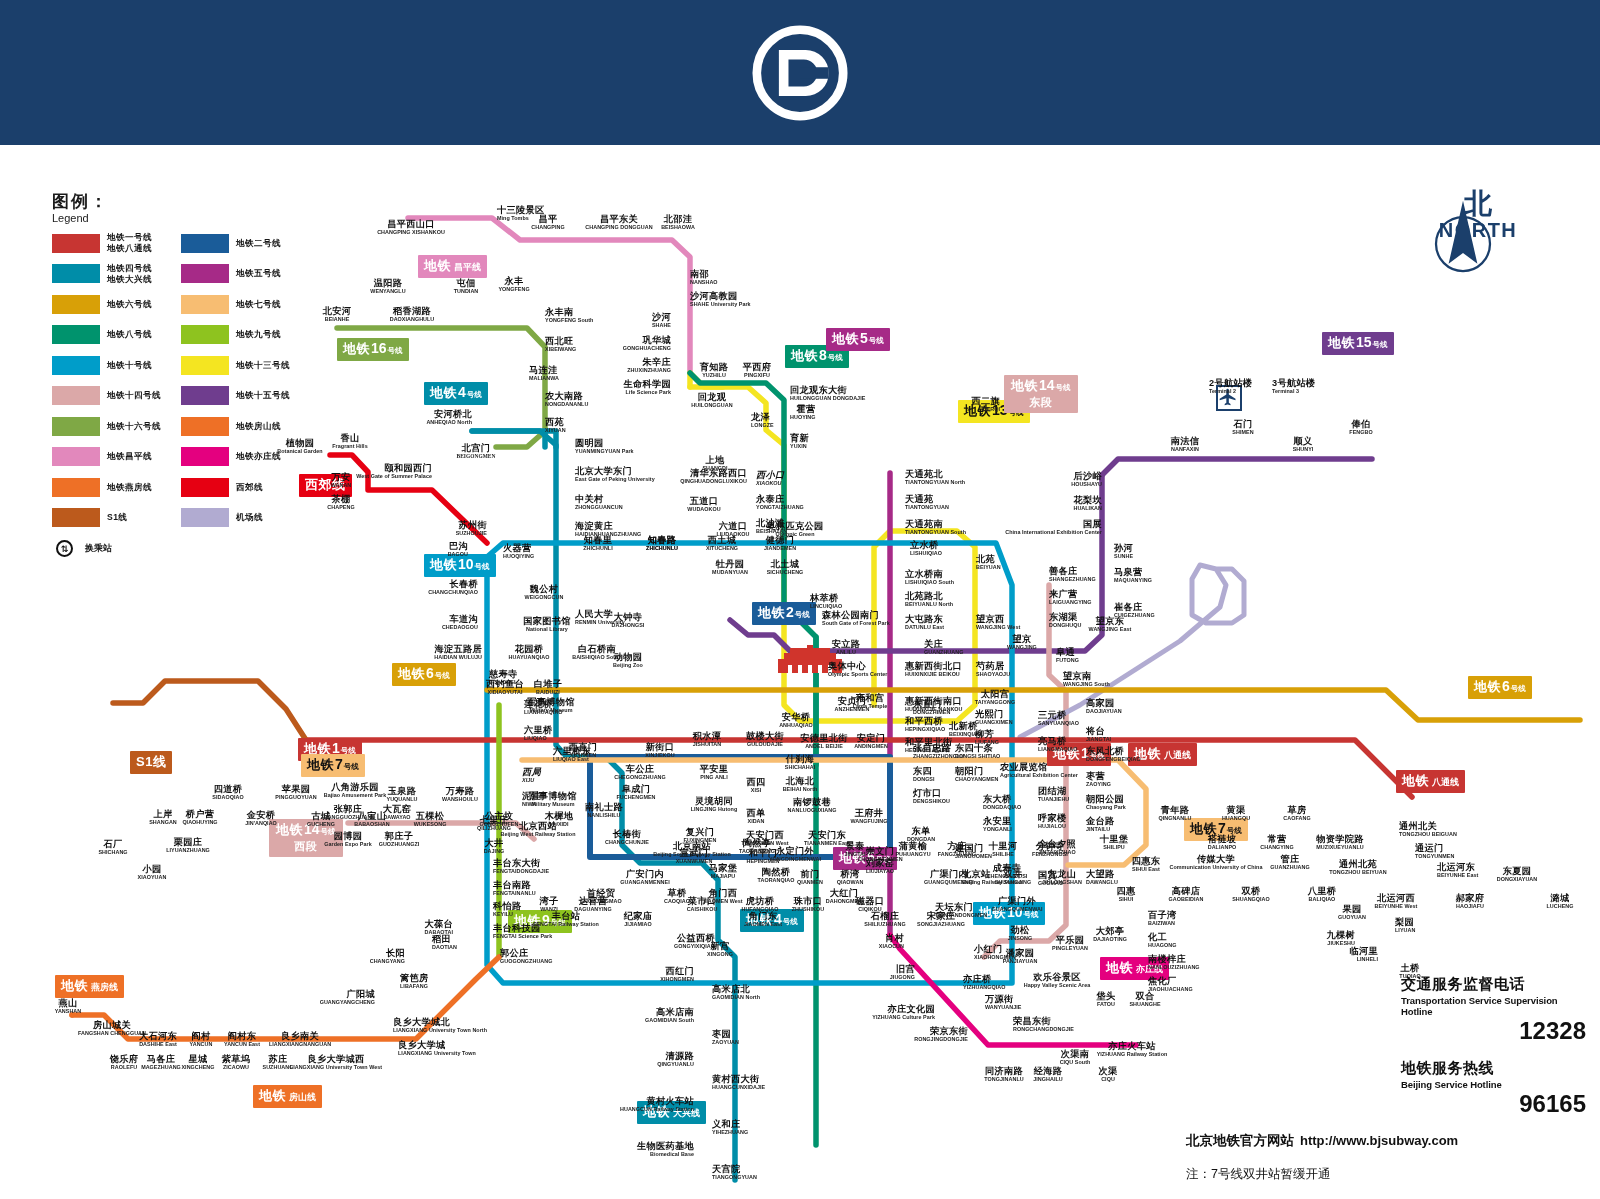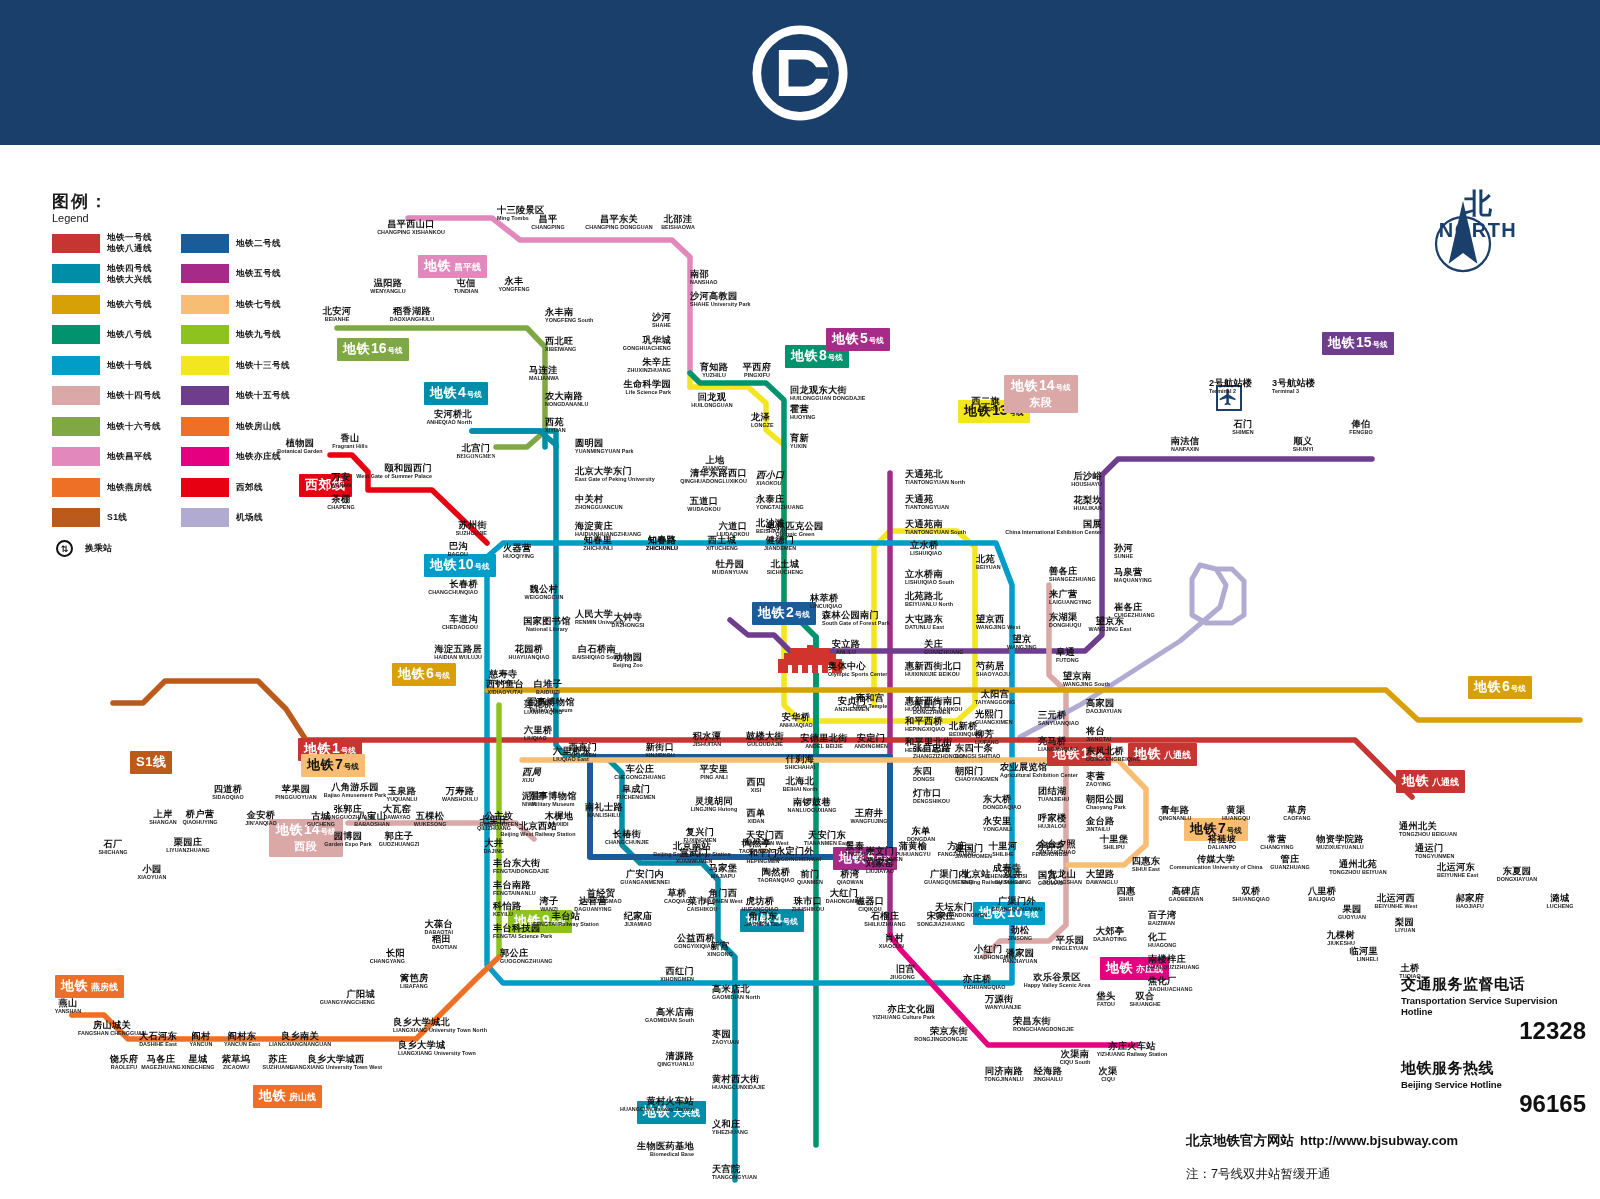--- a/index.html
+++ b/index.html
@@ -797,21 +797,21 @@
           <span class="en">YUZHILU</span>
         </div>
         <div class="st c" style="left: 702px; top: 218px; width: 110px;">
           <span class="cn">平西府</span>
           <span class="en">PINGXIFU</span>
         </div>
         <div class="st" style="left: 790px; top: 241px;">
           <span class="cn">回龙观东大街</span>
           <span class="en">HUILONGGUAN DONGDAJIE</span>
         </div>
-        <div class="st" style="left: 790px; top: 260px;">
+        <div class="st" style="left: 790px; top: 260px; text-align: right;">
           <span class="cn">霍营</span>
           <span class="en">HUOYING</span>
         </div>
         <div class="st" style="left: 790px; top: 289px;">
           <span class="cn">育新</span>
           <span class="en">YUXIN</span>
         </div>
         <div class="st" style="left: 810px; top: 449px;">
           <span class="cn">林萃桥</span>
           <span class="en">LINCUIQIAO</span>

